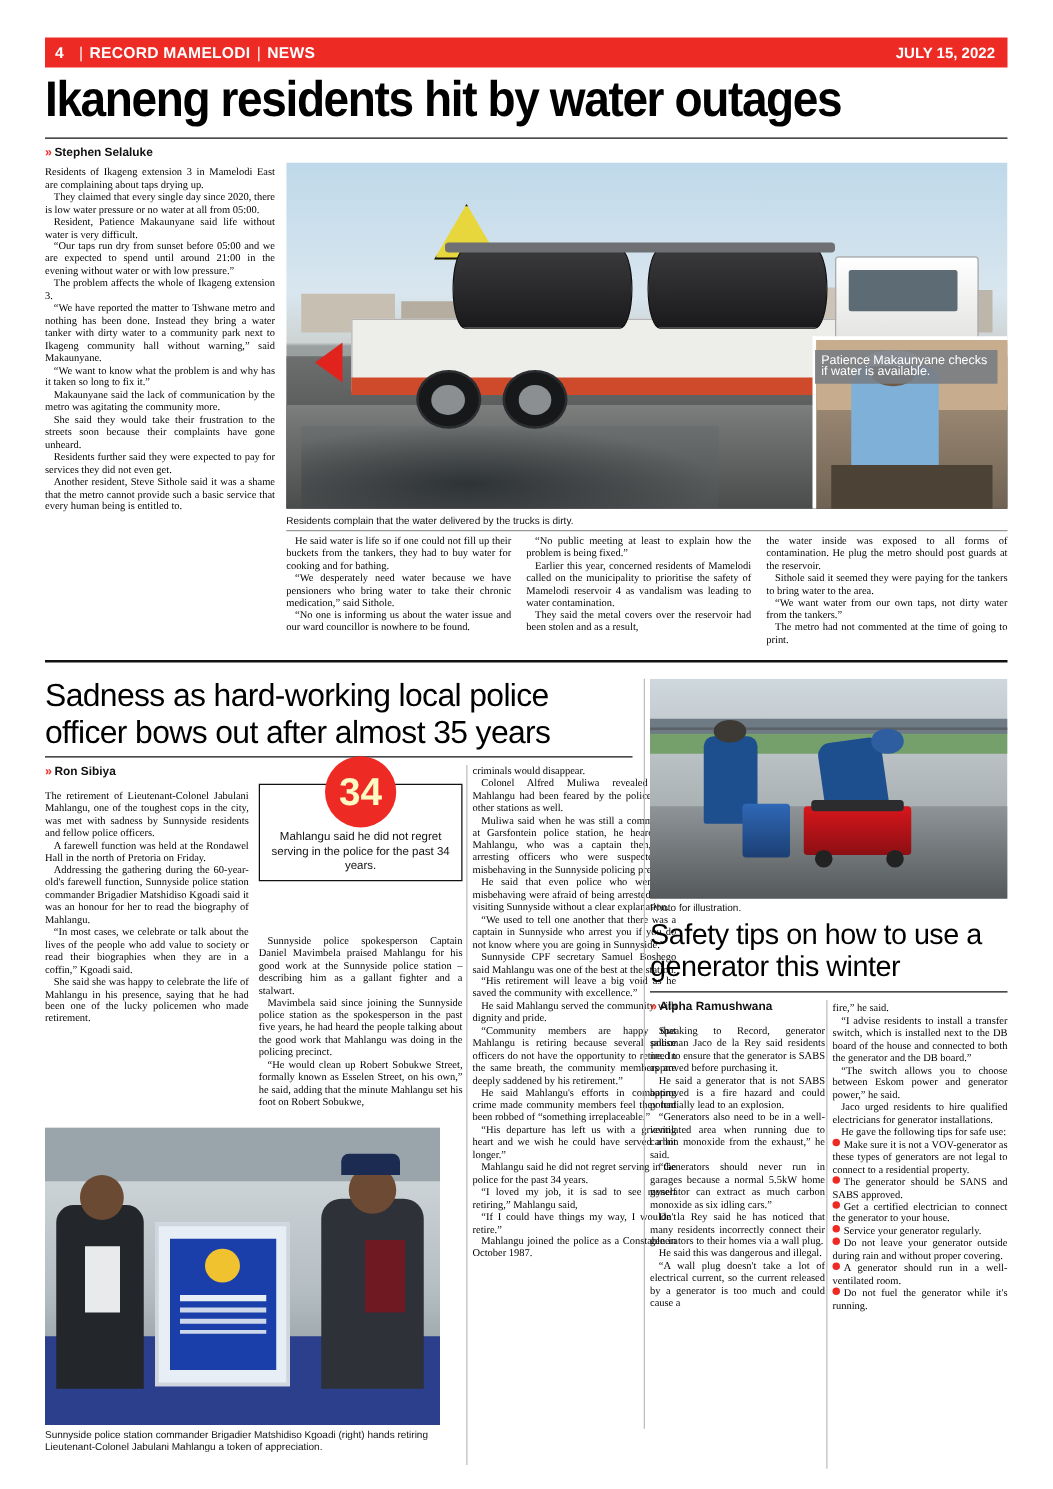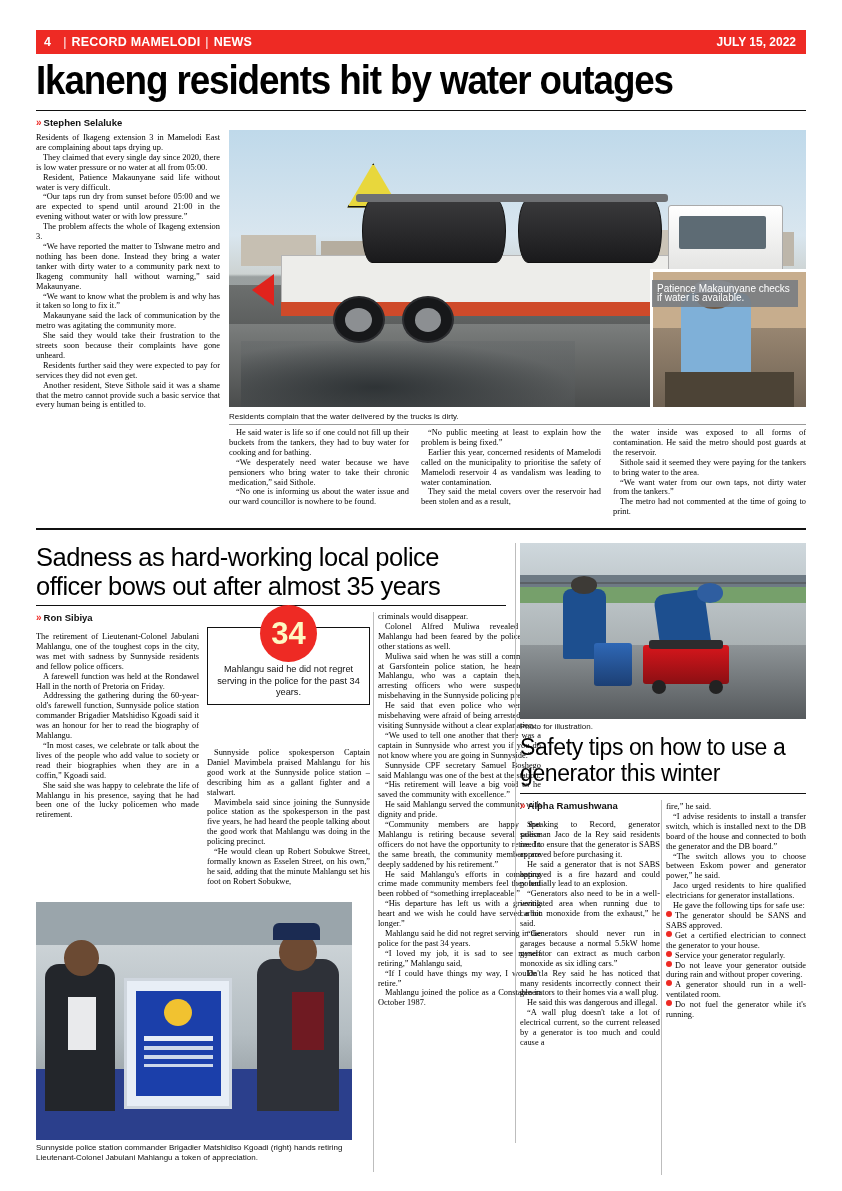--- a/index.html
+++ b/index.html
@@ -248,21 +248,21 @@
     <p>He said water is life so if one could not fill up their buckets from the tankers, they had to buy water for cooking and for bathing.</p>
     <p>“We desperately need water because we have pensioners who bring water to take their chronic medication,” said Sithole.</p>
     <p>“No one is informing us about the water issue and our ward councillor is nowhere to be found.</p>
   </div>
   <div id="a1-c2" class="col">
     <p>“No public meeting at least to explain how the problem is being fixed.”</p>
     <p>Earlier this year, concerned residents of Mamelodi called on the municipality to prioritise the safety of Mamelodi reservoir 4 as vandalism was leading to water contamination.</p>
     <p>They said the metal covers over the reservoir had been stolen and as a result,</p>
   </div>
   <div id="a1-c3" class="col">
-    <p class="noind">the water inside was exposed to all forms of contamination. He said the metro should post guards at the reservoir.</p>
+    <p class="noind">the water inside was exposed to all forms of contamination. He plug the metro should post guards at the reservoir.</p>
     <p>Sithole said it seemed they were paying for the tankers to bring water to the area.</p>
     <p>“We want water from our own taps, not dirty water from the tankers.”</p>
     <p>The metro had not commented at the time of going to print.</p>
   </div>
 
   <div class="hrule" style="left:36px; top:528px; width:770px; height:2px; background:#111;"></div>
 
   <div class="headline2">Sadness as hard-working local police officer bows out after almost 35 years</div>
   <div class="hrule" style="left:36px; top:605px; width:470px; background:#111;"></div>
 
@@ -373,20 +373,21 @@
     <p>He said this was dangerous and illegal.</p>
     <p>“A wall plug doesn't take a lot of electrical current, so the current released by a generator is too much and could cause a</p>
   </div>
 
   <div id="a3-c2" class="col">
     <p class="noind">fire,” he said.</p>
     <p>“I advise residents to install a transfer switch, which is installed next to the DB board of the house and connected to both the generator and the DB board.”</p>
     <p>“The switch allows you to choose between Eskom power and generator power,” he said.</p>
     <p>Jaco urged residents to hire qualified electricians for generator installations.</p>
     <p>He gave the following tips for safe use:</p>
+    <p class="bul"><span class="bullet-dot"></span><span>Make sure it is not a VOV-generator as these types of generators are not legal to connect to a residential property.</span></p>
     <p class="bul"><span class="bullet-dot"></span><span>The generator should be SANS and SABS approved.</span></p>
     <p class="bul"><span class="bullet-dot"></span><span>Get a certified electrician to connect the generator to your house.</span></p>
     <p class="bul"><span class="bullet-dot"></span><span>Service your generator regularly.</span></p>
     <p class="bul"><span class="bullet-dot"></span><span>Do not leave your generator outside during rain and without proper covering.</span></p>
     <p class="bul"><span class="bullet-dot"></span><span>A generator should run in a well-ventilated room.</span></p>
     <p class="bul"><span class="bullet-dot"></span><span>Do not fuel the generator while it's running.</span></p>
   </div>
 
   <div class="vrule" style="left:515px; top:543px; height:600px;"></div>
   <div class="vrule" style="left:661px; top:800px; height:375px;"></div>

